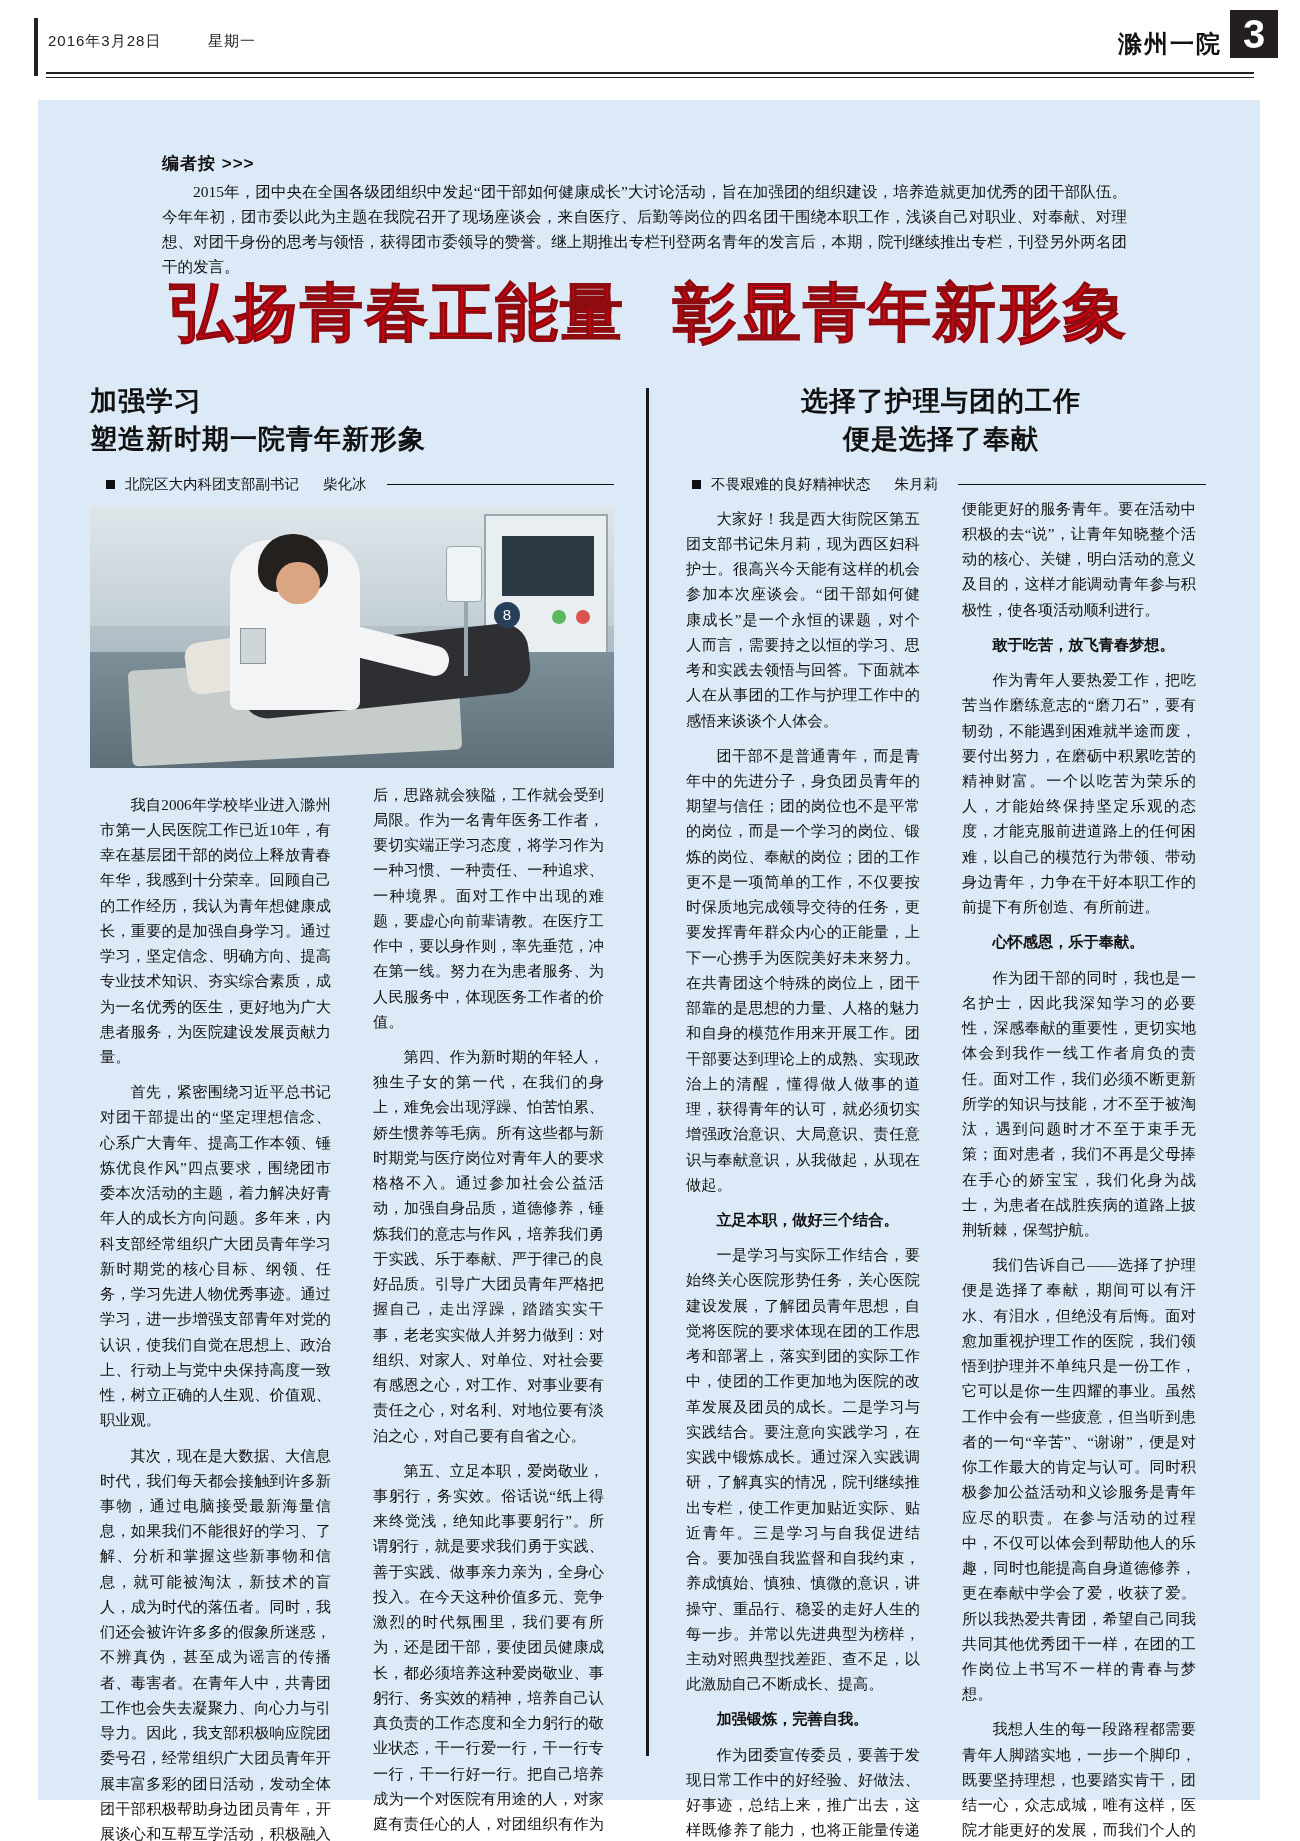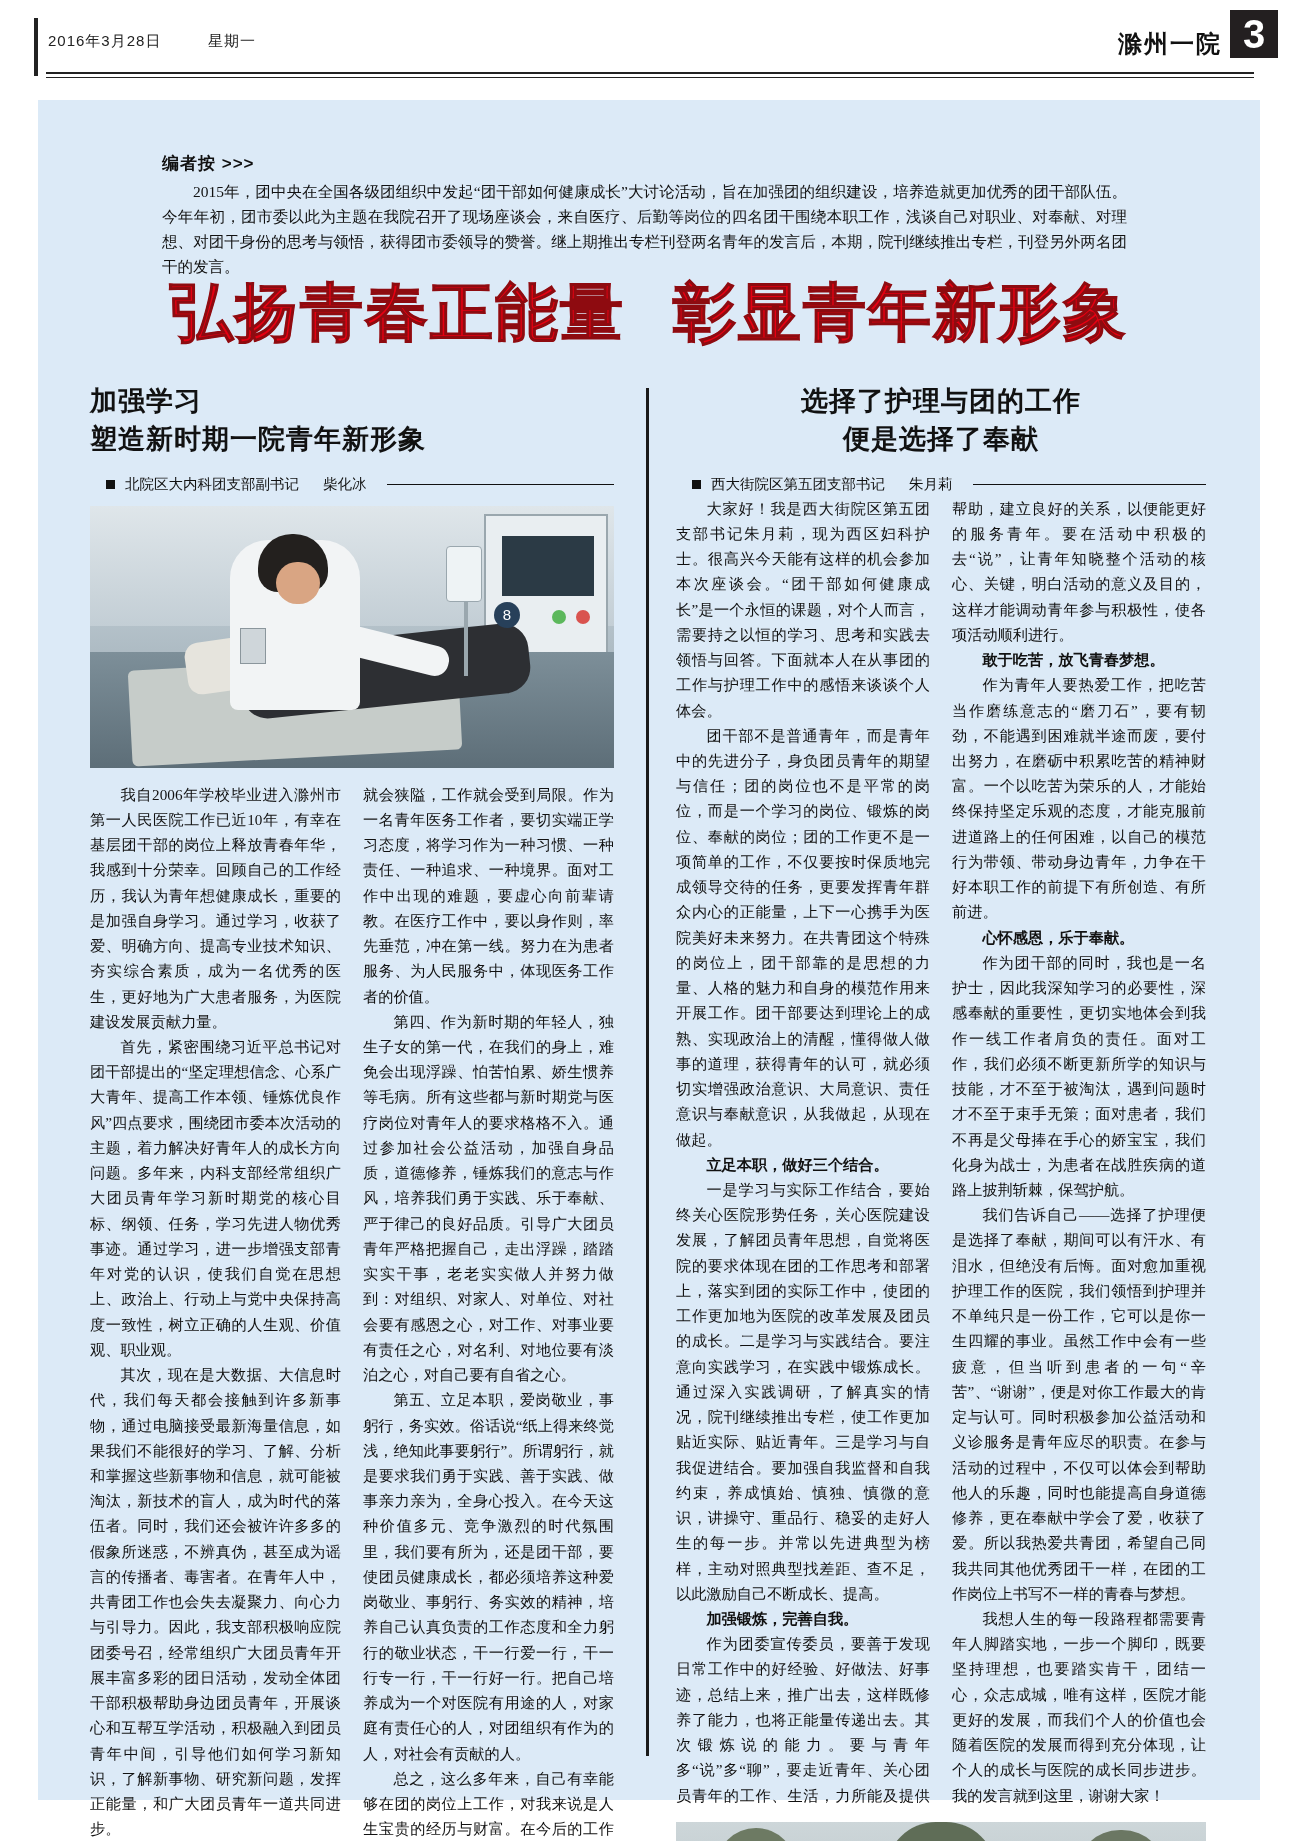--- a/index.html
+++ b/index.html
@@ -106,21 +106,21 @@
 
   
   .photo{
     position:relative;overflow:hidden;background:#b9c6ce;
   }
   .photo-1{width:524px;height:262px;margin-top:12px;}
   .photo-2{width:530px;height:382px;margin-top:14px;}
 
   .ptext{
     font-size:15.2px;line-height:1.66;text-align:justify;color:#111;
-    text-indent:2em;margin:0;
+    text-indent:2em;margin:10px;
   }
   .body-copy{margin-top:14px;column-count:2;column-gap:22px;}
   .body-copy-r{margin-top:2px;column-count:2;column-gap:22px;}
   .bold-lead{font-weight:bold;}
 
   
   .ph1-bg{position:absolute;inset:0;background:linear-gradient(180deg,#cfd8de 0%,#b7c4cc 40%,#93a3ac 100%);}
   .ph1-wall{position:absolute;left:0;top:0;width:100%;height:46%;background:linear-gradient(180deg,#dfe6ea,#c3ced5);}
   .ph1-machine{position:absolute;right:6px;top:8px;width:120px;height:230px;background:#e9eef1;border:2px solid #9aa7ae;}
   .ph1-mscreen{position:absolute;right:20px;top:30px;width:92px;height:60px;background:#2b3a45;}
@@ -199,38 +199,38 @@
         <div class="ph1-bag"></div>
         <div class="ph1-nurse"></div>
         <div class="ph1-hair"></div>
         <div class="ph1-face"></div>
         <div class="ph1-badge"></div>
         <div class="ph1-arm"></div>
         <div class="ph1-num">8</div>
       </div>
 
       <div class="body-copy">
-        <p class="ptext">我自2006年学校毕业进入滁州市第一人民医院工作已近10年，有幸在基层团干部的岗位上释放青春年华，我感到十分荣幸。回顾自己的工作经历，我认为青年想健康成长，重要的是加强自身学习。通过学习，收获了爱、明确方向、提高专业技术知识、夯实综合素质，成为一名优秀的医生，更好地为广大患者服务，为医院建设发展贡献力量。</p>
+        <p class="ptext">我自2006年学校毕业进入滁州市第一人民医院工作已近10年，有幸在基层团干部的岗位上释放青春年华，我感到十分荣幸。回顾自己的工作经历，我认为青年想健康成长，重要的是加强自身学习。通过学习，坚定信念、明确方向、提高专业技术知识、夯实综合素质，成为一名优秀的医生，更好地为广大患者服务，为医院建设发展贡献力量。</p>
         <p class="ptext">首先，紧密围绕习近平总书记对团干部提出的“坚定理想信念、心系广大青年、提高工作本领、锤炼优良作风”四点要求，围绕团市委本次活动的主题，着力解决好青年人的成长方向问题。多年来，内科支部经常组织广大团员青年学习新时期党的核心目标、纲领、任务，学习先进人物优秀事迹。通过学习，进一步增强支部青年对党的认识，使我们自觉在思想上、政治上、行动上与党中央保持高度一致性，树立正确的人生观、价值观、职业观。</p>
         <p class="ptext">其次，现在是大数据、大信息时代，我们每天都会接触到许多新事物，通过电脑接受最新海量信息，如果我们不能很好的学习、了解、分析和掌握这些新事物和信息，就可能被淘汰，新技术的盲人，成为时代的落伍者。同时，我们还会被许许多多的假象所迷惑，不辨真伪，甚至成为谣言的传播者、毒害者。在青年人中，共青团工作也会失去凝聚力、向心力与引导力。因此，我支部积极响应院团委号召，经常组织广大团员青年开展丰富多彩的团日活动，发动全体团干部积极帮助身边团员青年，开展谈心和互帮互学活动，积极融入到团员青年中间，引导他们如何学习新知识，了解新事物、研究新问题，发挥正能量，和广大团员青年一道共同进步。</p>
         <p class="ptext">第三、作为一名医务工作者，一名在医疗第一线战线的青年人，我们深知学历不等于能力，学习力才优先表未来，不学习观念就会落后，思路就会狭隘，工作就会受到局限。作为一名青年医务工作者，要切实端正学习态度，将学习作为一种习惯、一种责任、一种追求、一种境界。面对工作中出现的难题，要虚心向前辈请教。在医疗工作中，要以身作则，率先垂范，冲在第一线。努力在为患者服务、为人民服务中，体现医务工作者的价值。</p>
         <p class="ptext">第四、作为新时期的年轻人，独生子女的第一代，在我们的身上，难免会出现浮躁、怕苦怕累、娇生惯养等毛病。所有这些都与新时期党与医疗岗位对青年人的要求格格不入。通过参加社会公益活动，加强自身品质，道德修养，锤炼我们的意志与作风，培养我们勇于实践、乐于奉献、严于律己的良好品质。引导广大团员青年严格把握自己，走出浮躁，踏踏实实干事，老老实实做人并努力做到：对组织、对家人、对单位、对社会要有感恩之心，对工作、对事业要有责任之心，对名利、对地位要有淡泊之心，对自己要有自省之心。</p>
         <p class="ptext">第五、立足本职，爱岗敬业，事躬行，务实效。俗话说“纸上得来终觉浅，绝知此事要躬行”。所谓躬行，就是要求我们勇于实践、善于实践、做事亲力亲为，全身心投入。在今天这种价值多元、竞争激烈的时代氛围里，我们要有所为，还是团干部，要使团员健康成长，都必须培养这种爱岗敬业、事躬行、务实效的精神，培养自己认真负责的工作态度和全力躬行的敬业状态，干一行爱一行，干一行专一行，干一行好一行。把自己培养成为一个对医院有用途的人，对家庭有责任心的人，对团组织有作为的人，对社会有贡献的人。</p>
         <p class="ptext">总之，这么多年来，自己有幸能够在团的岗位上工作，对我来说是人生宝贵的经历与财富。在今后的工作中，我一定会不失感激之情，不弃进取之心，继续保持谦虚谨慎、奋发向上、不畏艰难的良好精神状态，为医院发展奉献个人青春。</p>
       </div>
     </div>
 
     <div class="colR">
       <div class="sub-head center">
         <div>选择了护理与团的工作</div>
         <div>便是选择了奉献</div>
       </div>
       <div class="byline">
         <span class="sq"></span>
-        <span>西大街院区第五团支部书记</span>
+        <span>不畏艰难的良好精神状态</span>
         <span class="nm">朱月莉</span>
         <span class="ln"></span>
       </div>
 
       <div class="body-copy-r">
         <p class="ptext">大家好！我是西大街院区第五团支部书记朱月莉，现为西区妇科护士。很高兴今天能有这样的机会参加本次座谈会。“团干部如何健康成长”是一个永恒的课题，对个人而言，需要持之以恒的学习、思考和实践去领悟与回答。下面就本人在从事团的工作与护理工作中的感悟来谈谈个人体会。</p>
         <p class="ptext">团干部不是普通青年，而是青年中的先进分子，身负团员青年的期望与信任；团的岗位也不是平常的岗位，而是一个学习的岗位、锻炼的岗位、奉献的岗位；团的工作更不是一项简单的工作，不仅要按时保质地完成领导交待的任务，更要发挥青年群众内心的正能量，上下一心携手为医院美好未来努力。在共青团这个特殊的岗位上，团干部靠的是思想的力量、人格的魅力和自身的模范作用来开展工作。团干部要达到理论上的成熟、实现政治上的清醒，懂得做人做事的道理，获得青年的认可，就必须切实增强政治意识、大局意识、责任意识与奉献意识，从我做起，从现在做起。</p>
         <p class="ptext bold-lead">立足本职，做好三个结合。</p>
         <p class="ptext">一是学习与实际工作结合，要始终关心医院形势任务，关心医院建设发展，了解团员青年思想，自觉将医院的要求体现在团的工作思考和部署上，落实到团的实际工作中，使团的工作更加地为医院的改革发展及团员的成长。二是学习与实践结合。要注意向实践学习，在实践中锻炼成长。通过深入实践调研，了解真实的情况，院刊继续推出专栏，使工作更加贴近实际、贴近青年。三是学习与自我促进结合。要加强自我监督和自我约束，养成慎始、慎独、慎微的意识，讲操守、重品行、稳妥的走好人生的每一步。并常以先进典型为榜样，主动对照典型找差距、查不足，以此激励自己不断成长、提高。</p>
         <p class="ptext bold-lead">加强锻炼，完善自我。</p>

